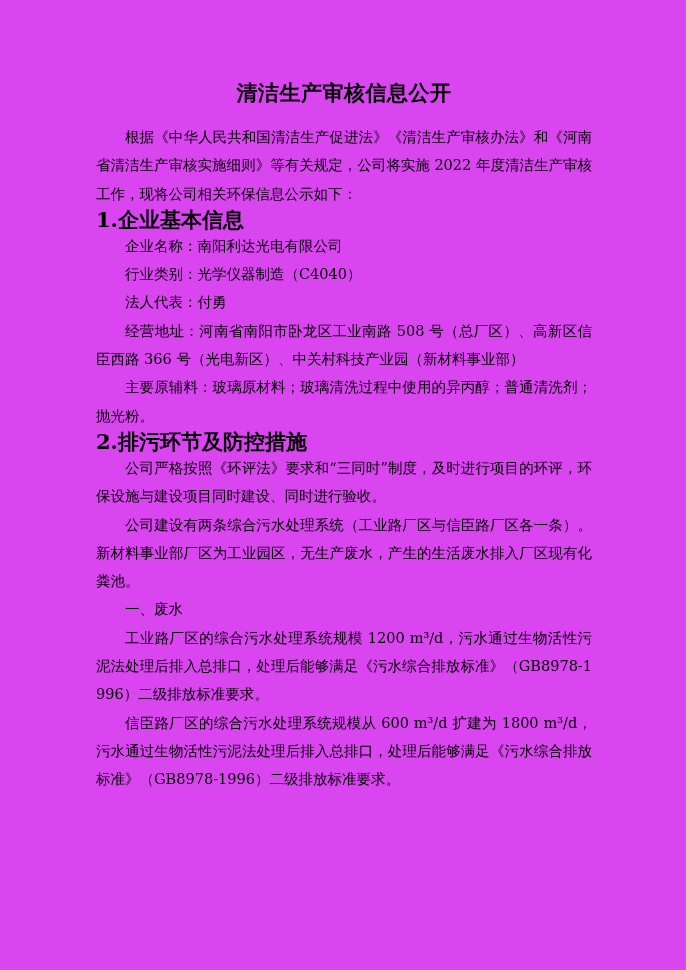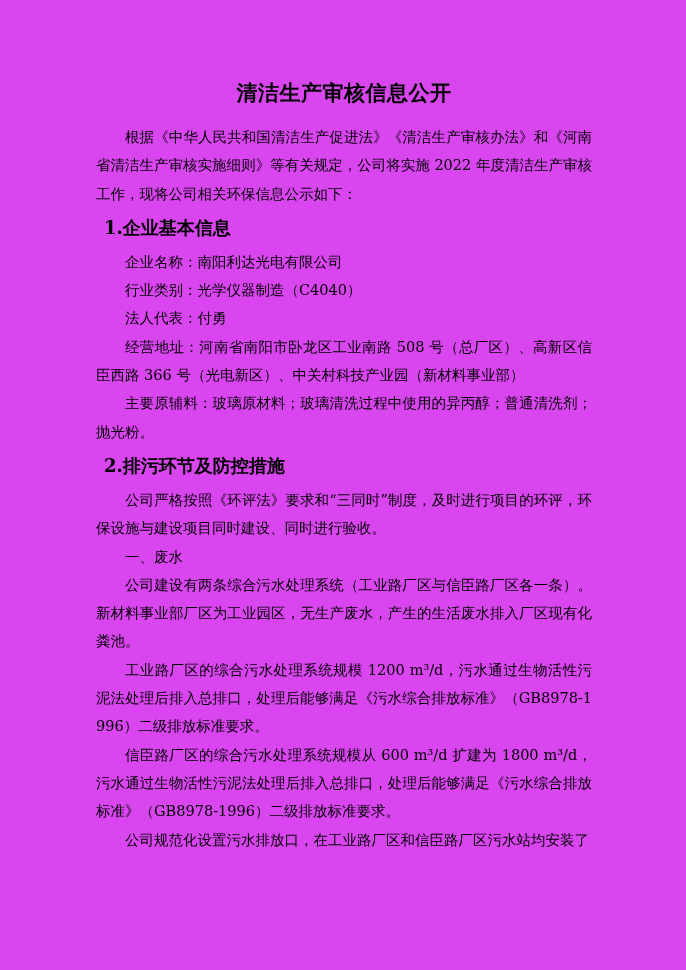--- a/index.html
+++ b/index.html
@@ -32,22 +32,22 @@
   .para {
     margin: 0;
     font-size: 14.5px;
     line-height: 28.3px;
     text-align: justify;
     text-justify: inter-ideograph;
     text-indent: 2em;
     word-break: break-all;
   }
   .heading {
-    margin: 8px;
-    font-size: 18px;
+    margin: 0;
+    font-size: 21px;
     font-weight: bold;
     line-height: 24px;
     text-align: left;
     text-indent: 0;
     word-break: break-all;
   }
 </style>
 </head>
 <body>
 
@@ -61,19 +61,18 @@
 
   <p class="para">企业名称：南阳利达光电有限公司</p>
   <p class="para">行业类别：光学仪器制造（C4040）</p>
   <p class="para">法人代表：付勇</p>
   <p class="para">经营地址：河南省南阳市卧龙区工业南路 508 号（总厂区）、高新区信臣西路 366 号（光电新区）、中关村科技产业园（新材料事业部）</p>
   <p class="para">主要原辅料：玻璃原材料；玻璃清洗过程中使用的异丙醇；普通清洗剂；抛光粉。</p>
 
   <h2 class="heading">2.排污环节及防控措施</h2>
 
   <p class="para">公司严格按照《环评法》要求和“三同时”制度，及时进行项目的环评，环保设施与建设项目同时建设、同时进行验收。</p>
+  <p class="para">公司建设有两条综合污水处理系统（工业路厂区与信臣路厂区各一条）。新材料事业部厂区为工业园区，无生产废水，产生的生活废水排入厂区现有化粪池。</p>
   <p class="para">一、废水</p>
-  <p class="para">公司建设有两条综合污水处理系统（工业路厂区与信臣路厂区各一条）。新材料事业部厂区为工业园区，无生产废水，产生的生活废水排入厂区现有化粪池。</p>
   <p class="para">工业路厂区的综合污水处理系统规模 1200 m³/d，污水通过生物活性污泥法处理后排入总排口，处理后能够满足《污水综合排放标准》（GB8978-1996）二级排放标准要求。</p>
   <p class="para">信臣路厂区的综合污水处理系统规模从 600 m³/d 扩建为 1800 m³/d，污水通过生物活性污泥法处理后排入总排口，处理后能够满足《污水综合排放标准》（GB8978-1996）二级排放标准要求。</p>
-  <p class="para">公司规范化设置污水排放口，在工业路厂区和信臣路厂区污水站均安装了</p>
 
 </div>
 
 </body></html>

